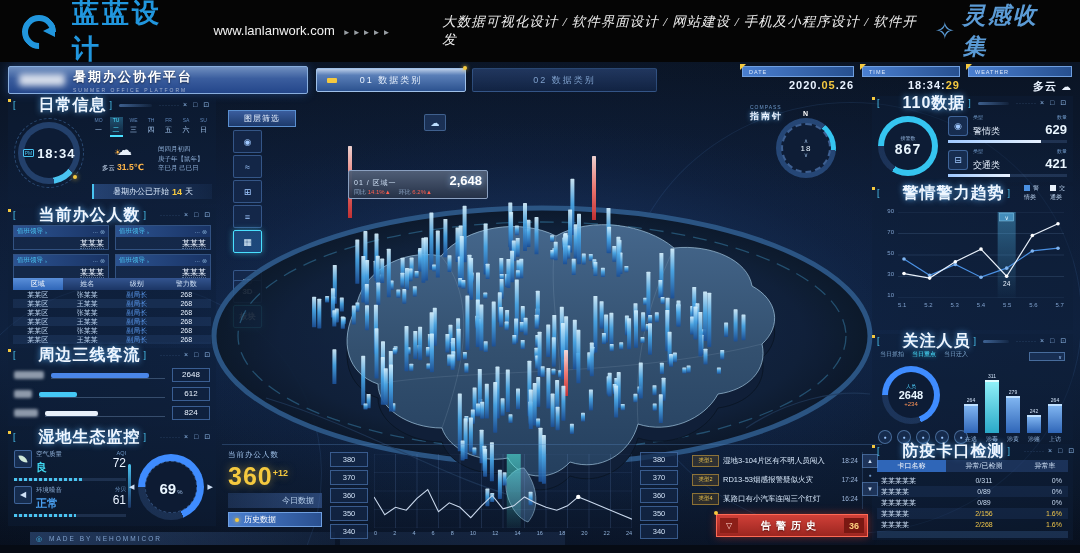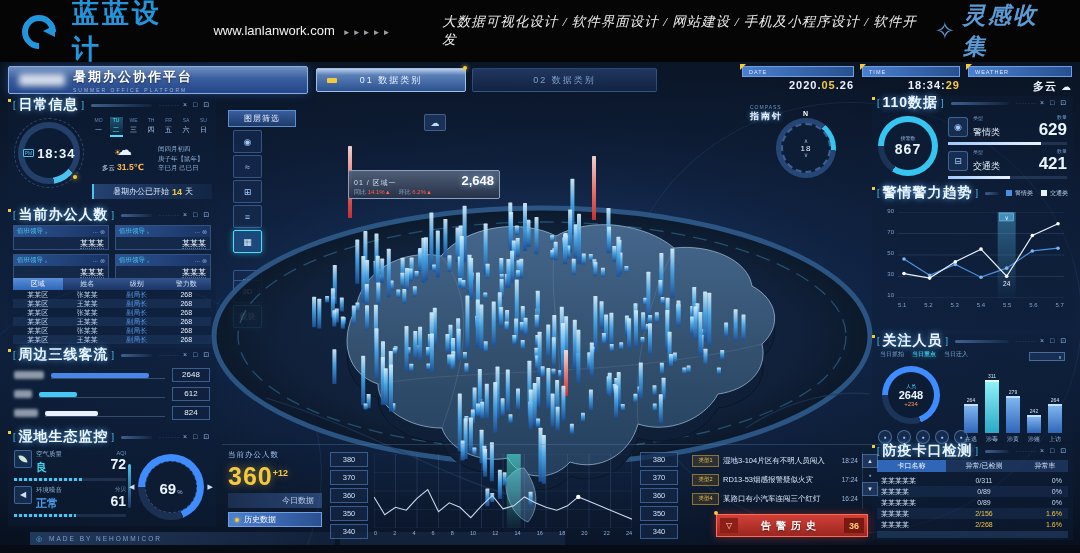--- a/index.html
+++ b/index.html
@@ -50,21 +50,21 @@
     color:#dce8fa;font-size:5.5px;letter-spacing:1px;display:flex;align-items:center;padding-left:6px;box-sizing:border-box;}
   .dtlabel::before{content:"";position:absolute;left:-3px;top:-3px;border:3px solid transparent;border-top-color:#f5c93f;border-left-color:#f5c93f;}
   .dtval{margin-top:2px;text-align:right;color:#eaf3ff;font-size:11px;font-weight:bold;letter-spacing:1px;}
   .dtval .yl{color:#f5c93f;text-align:center;}
   .wglyph{color:#e8f0fa;font-size:10px;margin-left:4px;}
   
   .panel{position:absolute;background:rgba(14,30,58,.42);box-sizing:border-box;}
   .ph{position:relative;height:14px;display:flex;align-items:center;gap:3px;padding:0 5px;}
   .ph::before{content:"";position:absolute;left:0;top:1px;width:3px;height:3px;background:#f5c93f;}
   .br{color:#49c3f0;font-size:9px;line-height:1;}
-  .pt{color:#eef6ff;font-size:14px;font-weight:bold;letter-spacing:1px;text-shadow:0 0 6px rgba(90,180,255,.9);white-space:nowrap;}
+  .pt{color:#eef6ff;font-size:16px;font-weight:bold;letter-spacing:1px;text-shadow:0 0 6px rgba(90,180,255,.9);white-space:nowrap;margin-left:20px;}
   .phline{flex:1;height:3px;margin:0 4px;border-radius:2px;background:linear-gradient(90deg,rgba(110,165,235,.5),rgba(110,165,235,.06));}
   .phdots{color:#5a82b8;font-size:6px;letter-spacing:1px;}
   .wc{color:#8fb8e8;font-size:7px;letter-spacing:2px;white-space:nowrap;}
   
   .clock{position:absolute;left:6px;top:20px;width:70px;height:70px;}
   .cdash{position:absolute;inset:0;border:1px dashed rgba(90,150,220,.4);border-radius:50%;}
   .cring{position:absolute;left:4px;top:4px;width:62px;height:62px;border-radius:50%;
     background:conic-gradient(from 130deg,#49c3f0 0 40deg,#23406b 40deg 360deg);}
   .chole{position:absolute;left:10px;top:10px;width:50px;height:50px;border-radius:50%;background:#0d1c35;
     display:flex;align-items:center;justify-content:center;gap:3px;}
@@ -120,21 +120,21 @@
   .eibox{width:16px;height:16px;border:1px solid rgba(95,145,215,.55);background:rgba(30,56,98,.6);border-radius:2px;
     display:flex;align-items:center;justify-content:center;flex:none;}
   .leaf{width:8px;height:8px;background:#cfe8d8;border-radius:0 100% 0 100%;transform:rotate(-10deg);}
   .spk{font-size:8px;color:#cfe0f5;line-height:1;}
   .emid{flex:1;}
   .elab{font-size:6.5px;color:#8fb0d8;}
   .eval{font-size:11px;font-weight:bold;margin-top:1px;}
   .eval.air{color:#41d8f0;} .eval.noise{color:#4aa0f0;}
   .eright{text-align:right;}
   .eunit{font-size:5.5px;color:#6f98c8;}
-  .enum{font-size:14px;color:#eaf3ff;font-weight:bold;}
+  .enum{font-size:12px;color:#eaf3ff;font-weight:normal;}
   .ebar{margin-top:3px;height:3px;background:rgba(110,150,210,.18);position:relative;}
   .ebarf{position:absolute;left:0;top:0;bottom:0;background:repeating-linear-gradient(90deg,#49c3f0 0 3px,transparent 3px 5px);}
   .egwrap{position:absolute;left:130px;top:24px;width:66px;height:66px;}
   .ering{position:absolute;inset:0;border-radius:50%;}
   .ehole{position:absolute;inset:7px;border-radius:50%;background:#0d1b33;border:1px dashed rgba(100,150,220,.4);
     display:flex;align-items:baseline;justify-content:center;padding-top:18px;box-sizing:border-box;color:#eaf6ff;}
   .egv{font-size:15px;font-weight:bold;} .egu{font-size:6px;margin-left:1px;color:#9fc0e8;}
   .garr{position:absolute;top:29px;font-size:7px;color:#cfe0f5;}
   .vscale{position:absolute;left:120px;top:34px;width:3px;height:44px;background:linear-gradient(180deg,#49c3f0,#1a3565);border-radius:2px;}
   .madeby{position:absolute;left:30px;top:470px;width:305px;height:13px;background:linear-gradient(90deg,rgba(60,95,150,.5),rgba(60,95,150,.15));
@@ -154,21 +154,21 @@
   .cp-cn{font-size:9px;color:#eaf3ff;font-weight:bold;letter-spacing:2px;text-shadow:0 0 5px rgba(90,180,255,.8);}
   .cp-ring{position:absolute;left:26px;top:14px;width:60px;height:60px;border-radius:50%;
     background:conic-gradient(from 40deg,#35c5f0 0 55deg,rgba(40,75,125,.9) 55deg 360deg);}
   .cp-hole{position:absolute;inset:5px;border-radius:50%;background:#0e1d36;border:2px dashed rgba(100,150,220,.55);
     display:flex;flex-direction:column;align-items:center;justify-content:center;color:#cfe0f5;}
   .cp-hole .ch{font-size:6px;line-height:5px;color:#8fb0d8;}
   .cp-hole .cv{font-size:8px;color:#eaf6ff;letter-spacing:1px;}
   .cp-n{position:absolute;left:53px;top:6px;font-size:7px;color:#fff;font-weight:bold;}
   
   .mapsvg{position:absolute;left:206px;top:36px;}
-  .tooltip{position:absolute;left:348px;top:108px;width:152px;height:29px;z-index:5;
+  .tooltip{position:absolute;left:348px;top:108px;width:140px;height:29px;z-index:5;
     background:linear-gradient(180deg,rgba(82,96,120,.96),rgba(38,50,72,.96));border:1px solid #8ba0c0;border-radius:2px;
     padding:2px 5px;box-sizing:border-box;text-align:center;}
   .tt1{display:flex;align-items:baseline;justify-content:space-between;}
   .tt-t{font-size:7px;color:#cfe0f5;letter-spacing:1px;}
   .tt-v{font-size:13px;font-weight:bold;color:#fff;text-shadow:0 0 6px rgba(150,200,255,.8);}
   .tt2{display:flex;gap:8px;font-size:6px;color:#8fa8c8;margin-top:0px;}
   .tt2 b{color:#ff5f4f;font-weight:normal;}
   .cloudbox{position:absolute;left:424px;top:52px;width:20px;height:15px;border:1px solid rgba(120,170,230,.4);
     background:rgba(40,70,120,.5);border-radius:2px;display:flex;align-items:center;justify-content:center;
     color:#bfe0ff;font-size:9px;z-index:4;}
@@ -179,21 +179,21 @@
   .p1g{position:absolute;left:6px;top:20px;width:60px;height:60px;}
   .p1ring{position:absolute;inset:0;border-radius:50%;background:conic-gradient(from -90deg,#35c5f0 0 302deg,rgba(50,85,140,.4) 302deg 360deg);}
   .p1hole{position:absolute;inset:6px;border-radius:50%;background:#0d1c35;display:flex;flex-direction:column;align-items:center;justify-content:center;}
   .p1gl{font-size:5px;color:#8fb0d8;}
   .p1gv{font-size:14px;font-weight:bold;color:#eaf6ff;letter-spacing:1px;}
   .p1row{position:absolute;left:76px;right:6px;height:30px;}
   .p1top{display:flex;align-items:center;gap:5px;}
   .p1mid{flex:1;} .p1right{text-align:right;}
   .p1tl{display:block;font-size:5px;color:#6f98c8;}
   .p1name{font-size:9px;color:#e8f2ff;}
-  .p1val{font-size:17px;font-weight:bold;color:#eaf6ff;}
+  .p1val{font-size:13px;font-weight:bold;color:#eaf6ff;}
   .p1track{margin-top:2px;height:3px;background:rgba(110,150,210,.2);position:relative;}
   .p1fill{position:absolute;left:0;top:0;bottom:0;background:linear-gradient(90deg,#9fc8ff,#e8f2ff);}
   
   .legend{display:flex;gap:8px;align-items:center;font-size:6px;color:#b8d0ec;margin-left:auto;}
   .sw{display:inline-block;width:6px;height:6px;margin-right:3px;vertical-align:middle;}
   .ytick{position:absolute;left:8px;width:14px;text-align:right;font-size:6px;color:#7fa0cc;}
   .xtrow{position:absolute;display:flex;justify-content:space-between;font-size:6px;color:#7fa0cc;}
   
   .ftabs{position:absolute;left:8px;top:16px;display:flex;gap:8px;font-size:6px;color:#7fa8d0;}
   .ftabs .act{color:#49e0ff;text-shadow:0 0 4px rgba(73,224,255,.8);}

